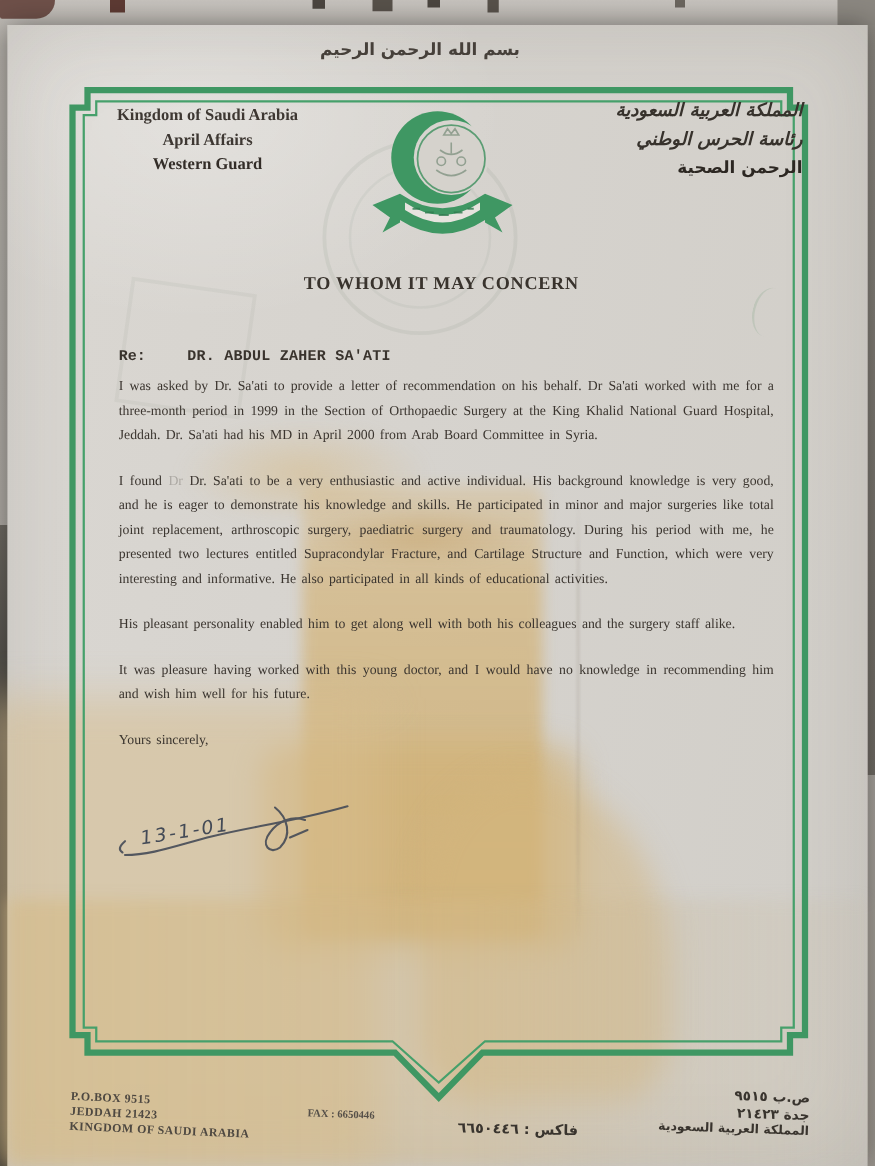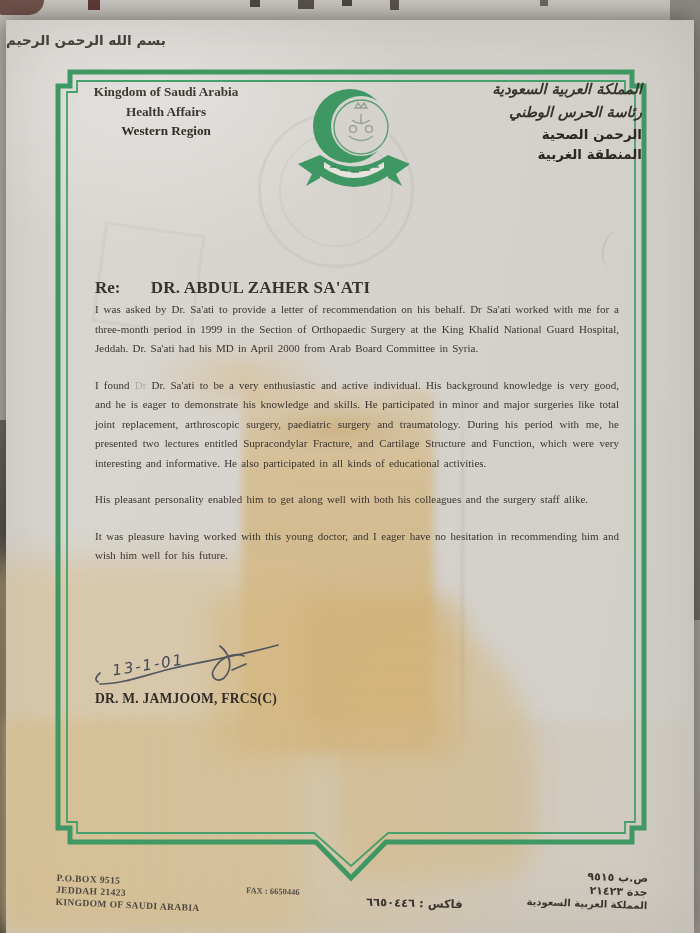--- a/index.html
+++ b/index.html
@@ -30,36 +30,36 @@
   .st-bl{left:-18px;top:538px;width:315px;height:375px;background:rgba(215,190,142,.55);filter:blur(16px);}
   .st-band{left:0;top:700px;width:688px;height:213px;filter:blur(6px);
     background:linear-gradient(90deg,rgba(212,185,132,.55) 0%,rgba(210,185,138,.45) 55%,rgba(203,185,150,.26) 75%,rgba(198,186,160,.12) 100%);}
   .crease{left:455px;top:380px;width:3px;height:350px;background:linear-gradient(180deg,transparent,rgba(120,108,90,.12) 20%,rgba(120,108,90,.1) 80%,transparent);filter:blur(1px);}
   
   .stamp1{left:252px;top:92px;width:150px;height:150px;border:3px solid rgba(105,128,112,.10);border-radius:50%;}
   .stamp1::after{content:"";position:absolute;left:18px;top:18px;right:18px;bottom:18px;border:2px solid rgba(105,128,112,.08);border-radius:50%;}
   .stamp2{left:92px;top:208px;width:95px;height:95px;border:3px solid rgba(118,122,112,.08);transform:rotate(8deg);}
   .scrib{left:596px;top:210px;width:26px;height:40px;border-left:2px solid rgba(85,140,100,.16);border-radius:50%;transform:rotate(14deg);}
   
-  .bismillah{position:absolute;left:0;top:12px;width:660px;text-align:left;
+  .bismillah{position:absolute;left:0;top:12px;width:660px;text-align:center;
     font-family:"DejaVu Sans",sans-serif;font-size:13.5px;font-weight:bold;color:#46403a;letter-spacing:1px;}
   
   .frame{position:absolute;left:44px;top:40px;}
   
   .hdr-left{position:absolute;left:58px;top:62px;width:204px;text-align:center;
     font-size:13.2px;line-height:19.5px;color:#3e3833;font-weight:600;}
   .hdr-left .bold{font-weight:bold;color:#332d28;}
   .emblem{position:absolute;left:288px;top:64px;}
   .hdr-right{position:absolute;right:52px;top:58px;width:240px;text-align:right;color:#37322c;}
   .ar-callig{font-family:"DejaVu Sans",sans-serif;font-size:14.5px;line-height:23px;font-weight:600;font-style:italic;}
   .ar-bold{font-family:"DejaVu Sans",sans-serif;font-size:13.5px;line-height:20px;font-weight:bold;color:#2c2722;}
   
   .heading{position:absolute;left:0;top:199px;width:694px;text-align:center;
     font-weight:bold;font-size:14.5px;letter-spacing:.6px;color:#39332d;}
-  .re-line{position:absolute;left:89px;top:258px;font-weight:bold;font-size:17px;color:#39332d;}
+  .re-line{position:absolute;left:89px;top:258px;font-weight:bold;font-size:12px;color:#39332d;font-family:Liberation Mono, monospace;}
   .re-line .subj{margin-left:26px;letter-spacing:.2px;}
   .body-text{position:absolute;left:89px;top:280px;width:524px;
     font-size:11px;line-height:19.5px;color:#3b352f;text-align:justify;word-spacing:1.5px;}
   .body-text p{margin:0 0 17px 0;}
   .body-text .closing{text-align:left;}
   .ghost{opacity:.28;}
   
   .sig-svg{position:absolute;left:86px;top:616px;}
   .sig-date{position:absolute;left:106px;top:636px;transform:rotate(-9deg);
     font-family:"DejaVu Sans",sans-serif;font-style:italic;font-size:15px;letter-spacing:2px;color:#434a56;}
@@ -107,22 +107,22 @@
 
     <div class="bismillah">بسم الله الرحمن الرحيم</div>
 
     <svg class="frame" width="602" height="830" viewBox="0 0 602 830">
       <path d="M8 48 L8 26 L20 26 L20 12 L46 12 L556 12 L582 12 L582 26 L594 26 L594 48 L594 746 L594 768 L582 768 L582 782 L556 782 L336 782 L301 818 L266 782 L46 782 L20 782 L20 768 L8 768 L8 746 Z" fill="none" stroke="#3f9763" stroke-width="5"></path>
       <path d="M17 50 L17 32 L27 32 L27 21 L48 21 L554 21 L575 21 L575 32 L585 32 L585 50 L585 744 L585 762 L575 762 L575 773 L554 773 L338 773 L301 806 L264 773 L48 773 L27 773 L27 762 L17 762 L17 744 Z" fill="none" stroke="#46a06b" stroke-width="1.8"></path>
     </svg>
 
     <div class="hdr-left">
       <div>Kingdom of Saudi Arabia</div>
-      <div>Health Affairs</div>
-      <div class="bold">Western Region</div>
+      <div>April Affairs</div>
+      <div class="bold">Western Guard</div>
     </div>
 
     <svg class="emblem" width="120" height="116" viewBox="0 0 120 116">
       <circle cx="56" cy="42" r="37" fill="#3f9763"></circle>
       <circle cx="67" cy="42" r="30" fill="#d7d4cf"></circle>
       <circle cx="67" cy="43" r="27" fill="#d5d2cc" stroke="#5c9d74" stroke-width="1.4"></circle>
       <g stroke="#6f8672" stroke-width="1.3" fill="none" opacity="0.65">
         <path d="M61 24 l3 -5 l3 4 l3 -4 l3 5 z"></path>
         <path d="M58 36 q9 7 18 0"></path>
         <path d="M55 52 q12 9 24 0"></path>
@@ -136,51 +136,51 @@
       <path d="M30 78 Q60 98 90 78 L90 84 Q60 104 30 84 Z" fill="#e6e3de"></path>
       <g stroke="#2e7a4e" stroke-width="1.6" opacity="0.8">
         <path d="M36 83 h6 M46 86 h7 M57 88 h8 M69 86 h7 M80 83 h5"></path>
       </g>
     </svg>
 
     <div class="hdr-right" dir="rtl">
       <div class="ar-callig">المملكة العربية السعودية</div>
       <div class="ar-callig">رئاسة الحرس الوطني</div>
       <div class="ar-bold">الرحمن الصحية</div>
-      <div class="ar-bold">المنطقة الغربية</div>
     </div>
 
+    <div class="heading">TO WHOM IT MAY CONCERN</div>
 
     <div class="re-line">
       <span>Re:</span>
       <span class="subj">DR. ABDUL ZAHER SA'ATI</span>
     </div>
 
     <div class="body-text">
       <p>I was asked by Dr. Sa'ati to provide a letter of recommendation on his behalf.  Dr Sa'ati worked with me for a three-month period in 1999 in the Section of Orthopaedic Surgery at the King Khalid National Guard Hospital, Jeddah.  Dr. Sa'ati had his MD in April 2000 from Arab Board Committee in Syria.</p>
       <p>
         <span>I found</span>
         <span class="ghost">Dr</span>
         <span>Dr. Sa'ati to be a very enthusiastic and active individual.  His background knowledge is very good, and he is eager to demonstrate his knowledge and skills.  He participated in minor and major surgeries like total joint replacement, arthroscopic surgery, paediatric surgery and traumatology.  During his period with me, he presented two lectures entitled Supracondylar Fracture, and Cartilage Structure and Function, which were very interesting and informative.  He also participated in all kinds of educational activities.</span>
       </p>
       <p>His pleasant personality enabled him to get along well with both his colleagues and the surgery staff alike.</p>
-      <p>It was pleasure having worked with this young doctor, and I eager have no hesitation in recommending him and wish him well for his future.</p>
+      <p>It was pleasure having worked with this young doctor, and I would have no knowledge in recommending him and wish him well for his future.</p>
+      <p class="closing">Yours sincerely,</p>
     </div>
 
     <svg class="sig-svg" width="200" height="62" viewBox="0 0 200 62">
       <g stroke="#454b57" stroke-width="1.7" fill="none" stroke-linecap="round" opacity="0.9">
         <path d="M6 46 q-5 -3 2 -9"></path>
         <path d="M8 48 C 30 48, 50 40, 78 33 C 110 25, 140 22, 186 9"></path>
         <path d="M128 10 C 138 18, 142 32, 132 42 C 124 48, 116 40, 124 30 C 130 21, 142 16, 152 20"></path>
         <path d="M140 34 l14 -6"></path>
       </g>
     </svg>
     <div class="sig-date">13-1-01</div>
 
-    <div class="sig-name">DR. M. JAMJOOM, FRCS(C)</div>
 
     <div class="foot-left">
       <div>P.O.BOX 9515</div>
       <div>JEDDAH 21423</div>
       <div>KINGDOM OF SAUDI ARABIA</div>
     </div>
     <div class="foot-fax-en">FAX : 6650446</div>
     <div class="foot-fax-ar" dir="rtl">فاكس : ٦٦٥٠٤٤٦</div>
     <div class="foot-right" dir="rtl">
       <div>ص.ب ٩٥١٥</div>

